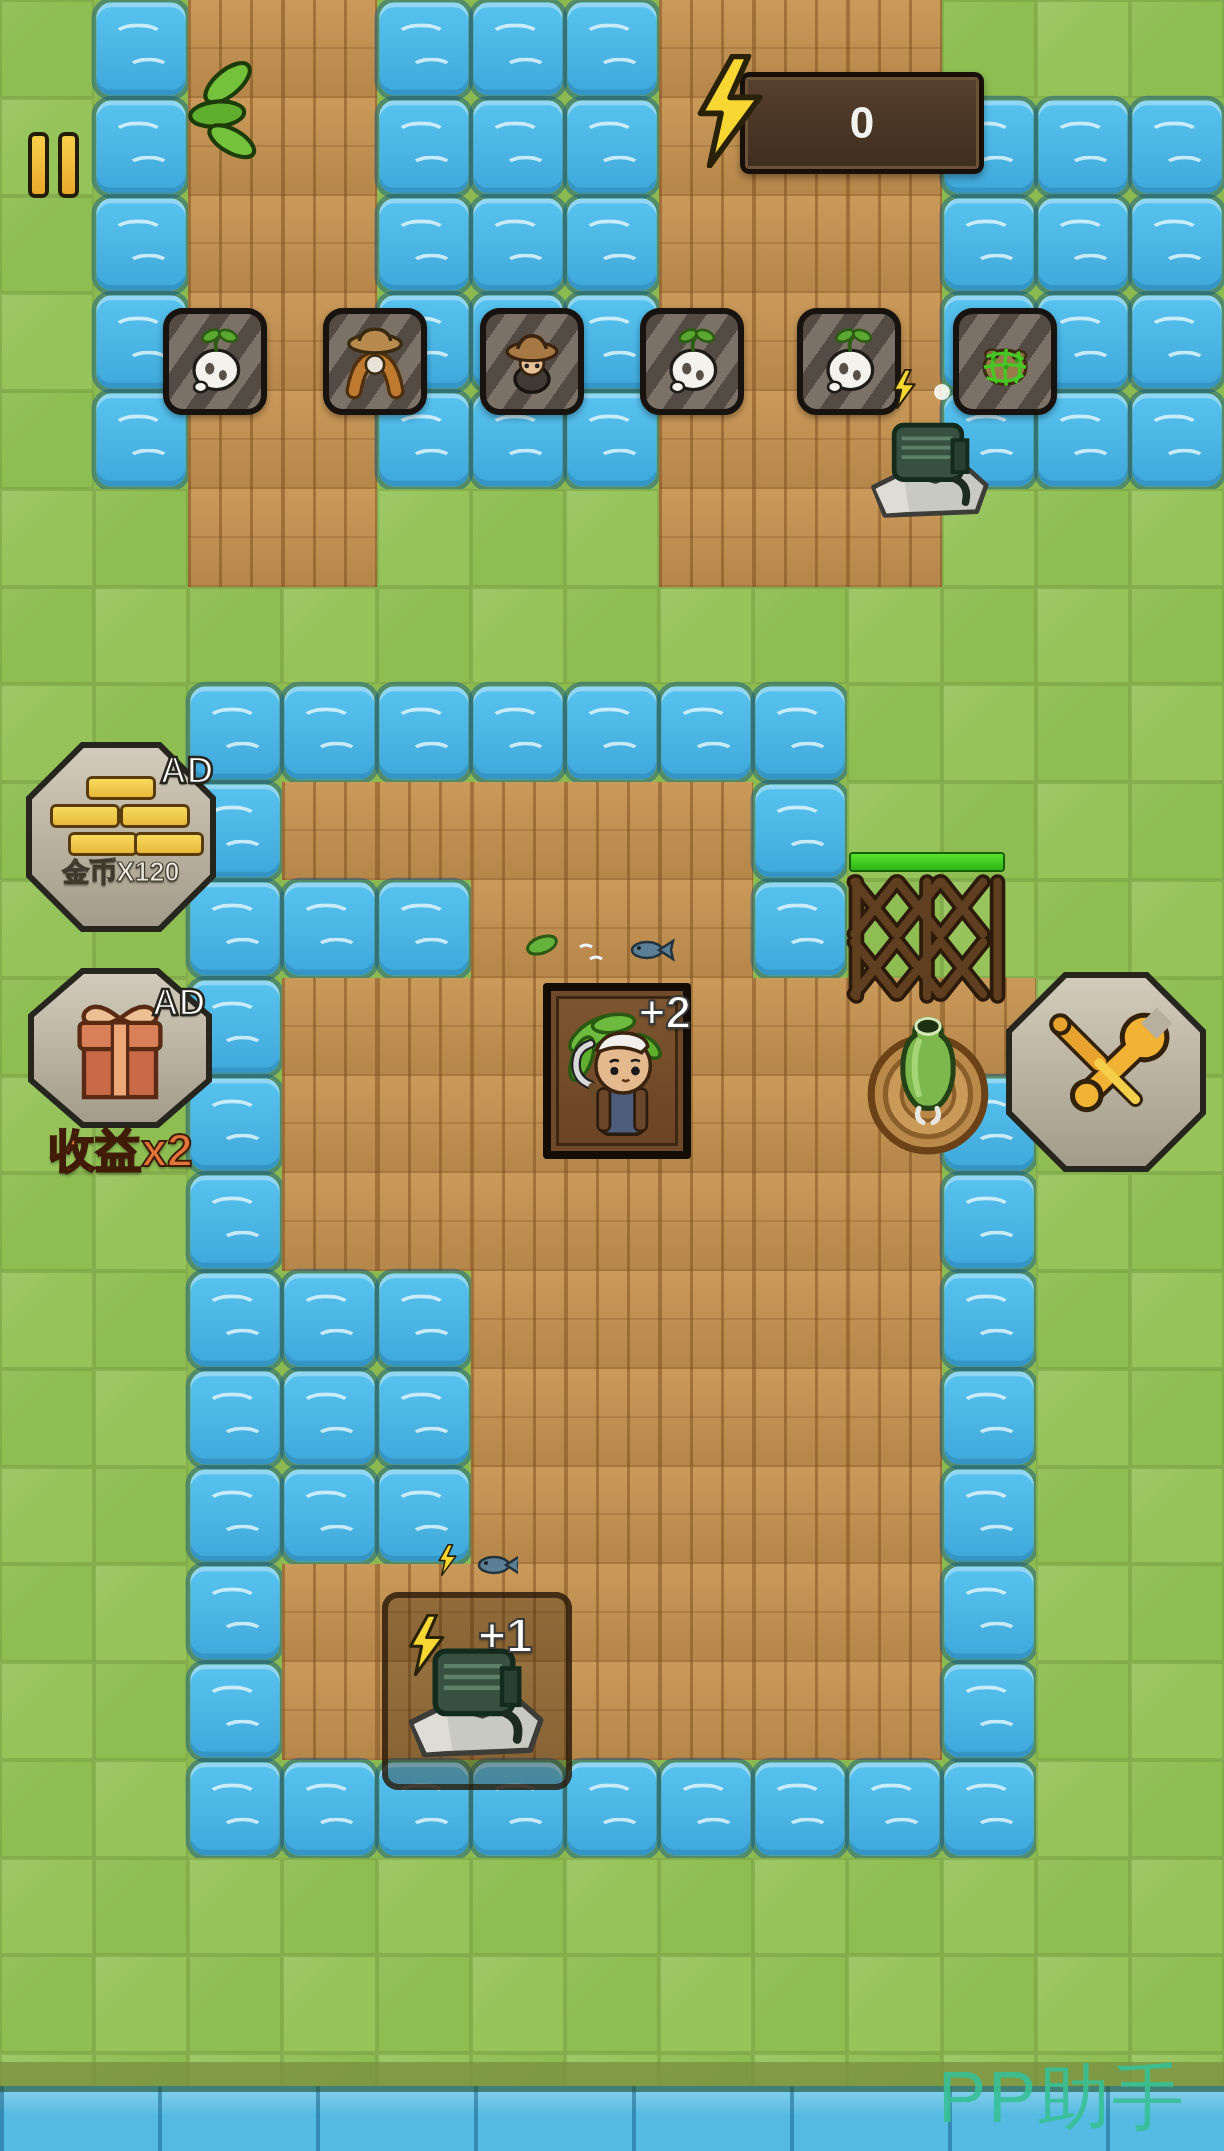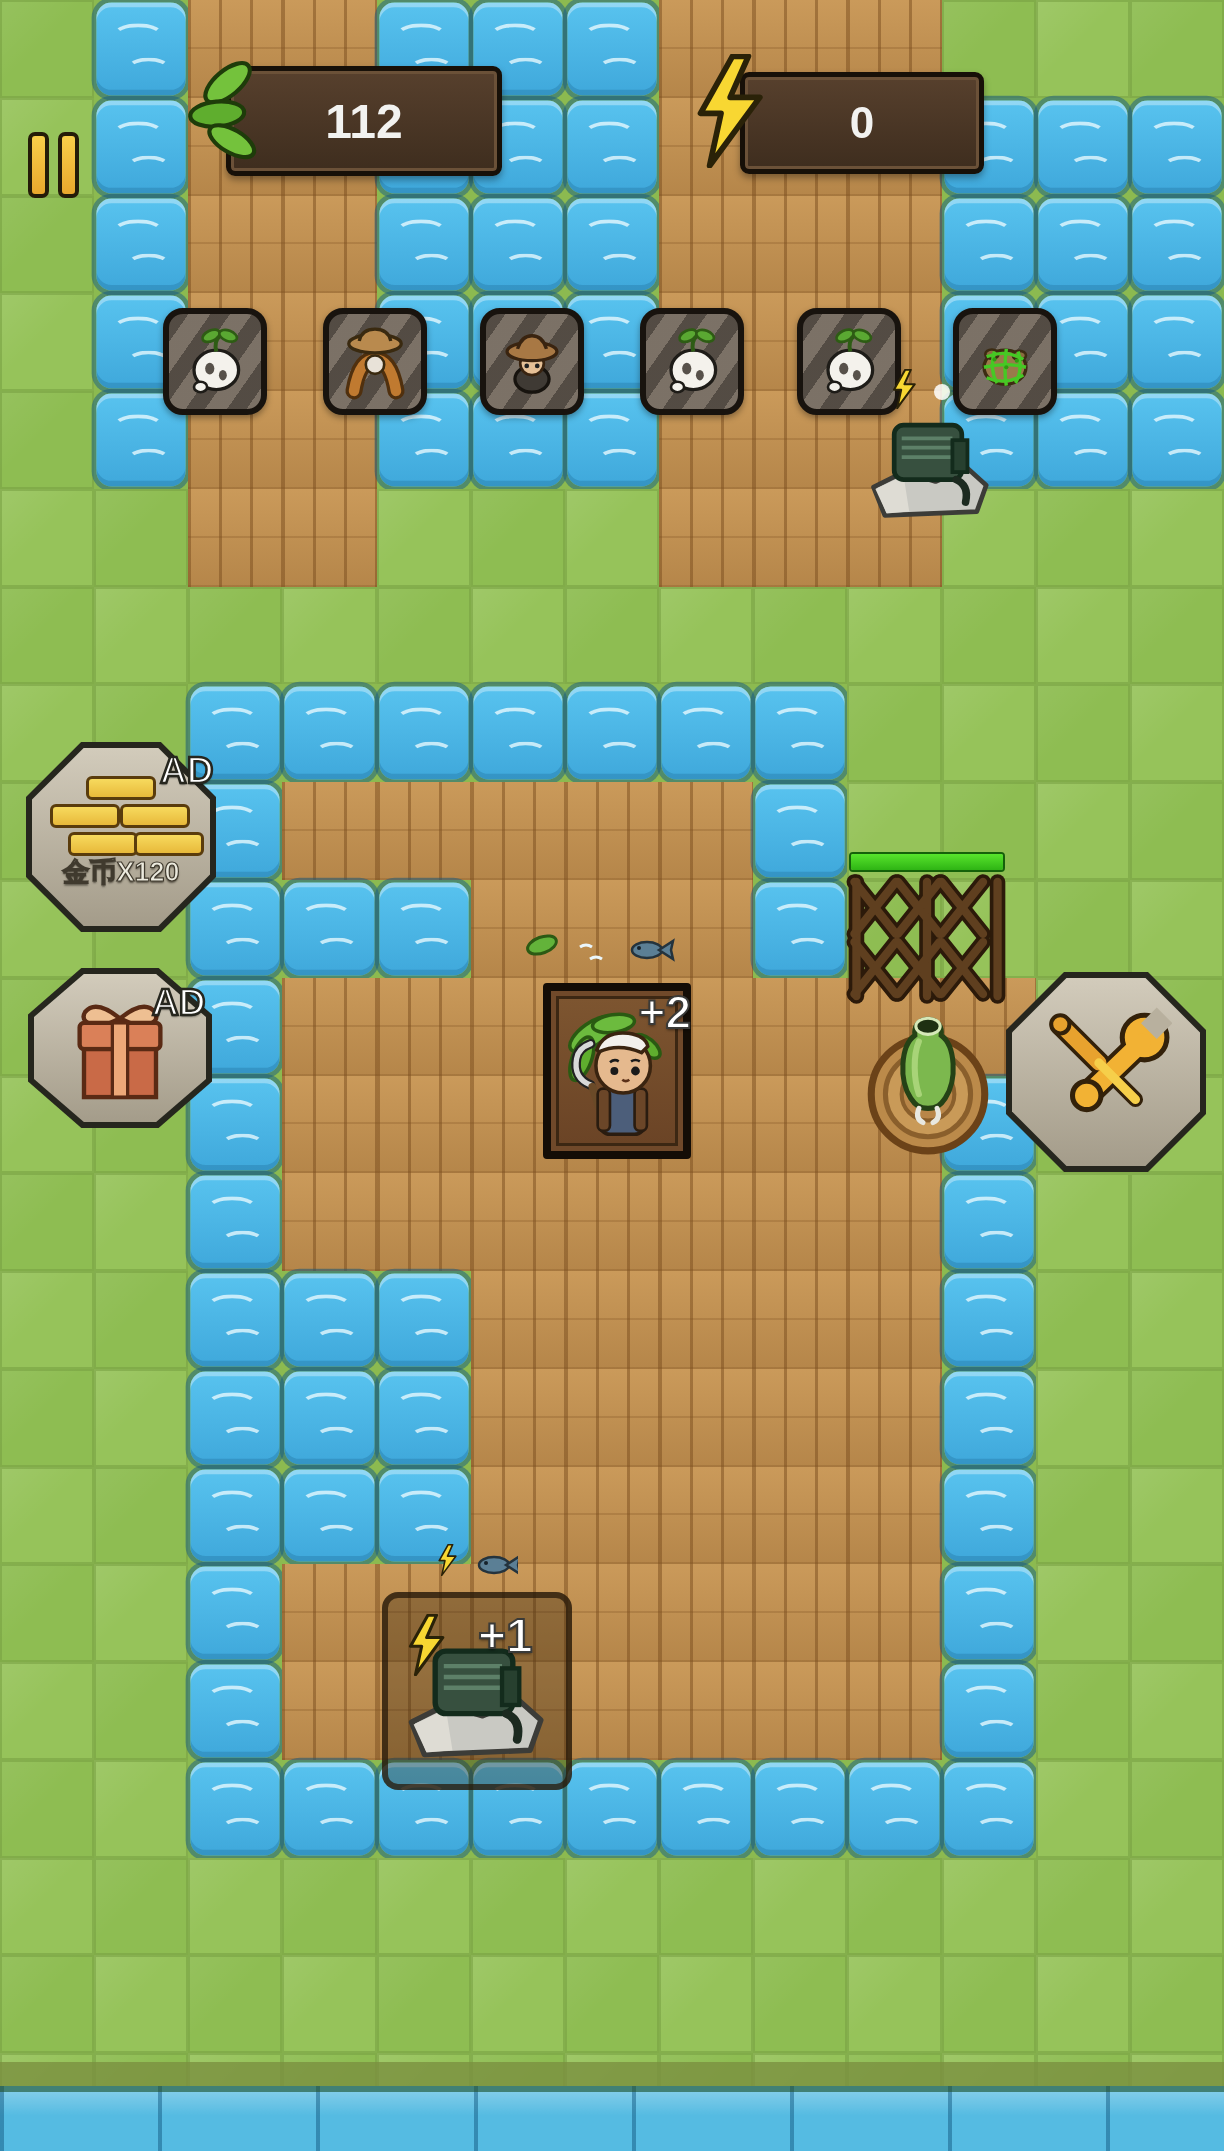--- a/index.html
+++ b/index.html
@@ -450,23 +450,20 @@
       <div class="tile tG0" style="left: 659px; top: 2053px; width: 94px; height: 98px;"></div>
       <div class="tile tG1" style="left: 753px; top: 2053px; width: 94px; height: 98px;"></div>
       <div class="tile tG0" style="left: 847px; top: 2053px; width: 95px; height: 98px;"></div>
       <div class="tile tG1" style="left: 942px; top: 2053px; width: 94px; height: 98px;"></div>
       <div class="tile tG0" style="left: 1036px; top: 2053px; width: 94px; height: 98px;"></div>
       <div class="tile tG1" style="left: 1130px; top: 2053px; width: 94px; height: 98px;"></div>
     </div>
 
   <div id="sel-tile"></div>
 
-  <div class="res-bar" id="leaf-bar">
-    <span>112</span>
-  </div>
   <svg class="hud-icon" style="left:186px;top:52px;width:104px;height:118px" viewBox="0 0 100 110">
     <g stroke="#1e3c0a" stroke-width="4">
       <ellipse cx="40" cy="28" rx="26" ry="12" fill="#74c23c" transform="rotate(-40 40 28)"></ellipse>
       <ellipse cx="30" cy="58" rx="26" ry="12" fill="#5fae2e" transform="rotate(-5 30 58)"></ellipse>
       <ellipse cx="44" cy="84" rx="24" ry="11" fill="#74c23c" transform="rotate(30 44 84)"></ellipse>
     </g>
   </svg>
   <div class="res-bar" id="energy-bar">
     <span>0</span>
   </div>
@@ -537,20 +534,21 @@
     <div class="oct-inner"></div>
     <svg style="position:absolute;left:32px;top:18px;width:120px;height:124px" viewBox="0 0 110 110">
       <path d="M55,28 q-22,-18 -32,-6 q-6,10 14,14 z" fill="#eebf92" stroke="#5a2a14" stroke-width="4"></path>
       <path d="M55,28 q22,-18 32,-6 q6,10 -14,14 z" fill="#eebf92" stroke="#5a2a14" stroke-width="4"></path>
       <rect x="18" y="32" width="74" height="24" rx="4" fill="#da8058" stroke="#5a2a14" stroke-width="4"></rect>
       <rect x="22" y="56" width="66" height="44" fill="#c96a47" stroke="#5a2a14" stroke-width="4"></rect>
       <rect x="48" y="32" width="14" height="68" fill="#eda878" stroke="#5a2a14" stroke-width="3"></rect>
     </svg>
   </div>
   <div class="ad-badge" style="left:152px;top:982px">AD</div>
+  <div class="btn-label" id="income-label">收益x2</div>
 
   <div class="oct-outer" style="left:1006px;top:972px;width:200px;height:200px">
     <div class="oct-inner"></div>
     <svg style="position:absolute;left:34px;top:32px;width:132px;height:132px" viewBox="0 0 130 130">
       <g stroke="#33210a" stroke-linecap="round">
         <line x1="22" y1="22" x2="58" y2="58" stroke-width="22"></line>
         <line x1="58" y1="58" x2="94" y2="94" stroke-width="15"></line>
         <line x1="100" y1="38" x2="48" y2="88" stroke-width="26"></line>
       </g>
       <circle cx="103" cy="33" r="22" fill="#f2b234" stroke="#33210a" stroke-width="5"></circle>
@@ -661,13 +659,14 @@
       <use href="#sym-machine"></use>
     </svg>
   <svg class="sprite" style="left:404px;top:1614px;width:44px;height:62px;z-index:5" viewBox="0 0 70 100">
       <use href="#sym-bolt"></use>
     </svg>
   <span class="bonus-text" id="generator-bonus">+1</span>
 
   <div id="bottom-edge"></div>
   <div id="bottom-water"></div>
 
+  <div id="watermark">PP助手</div>
 </div>
 
 </body></html>

